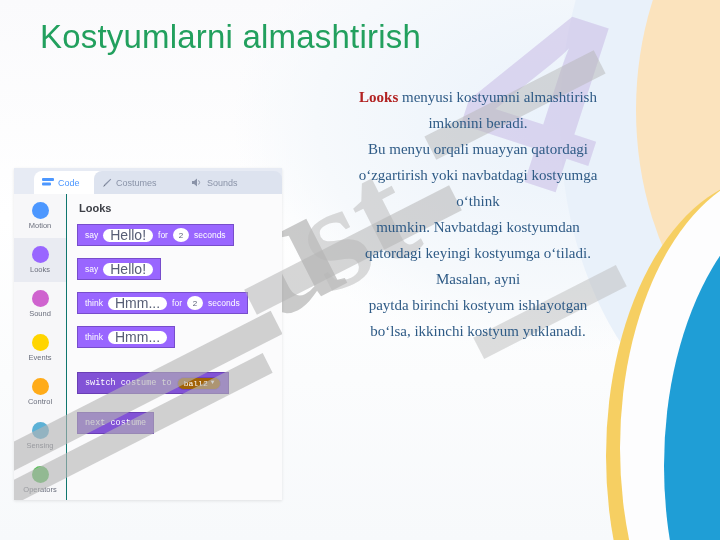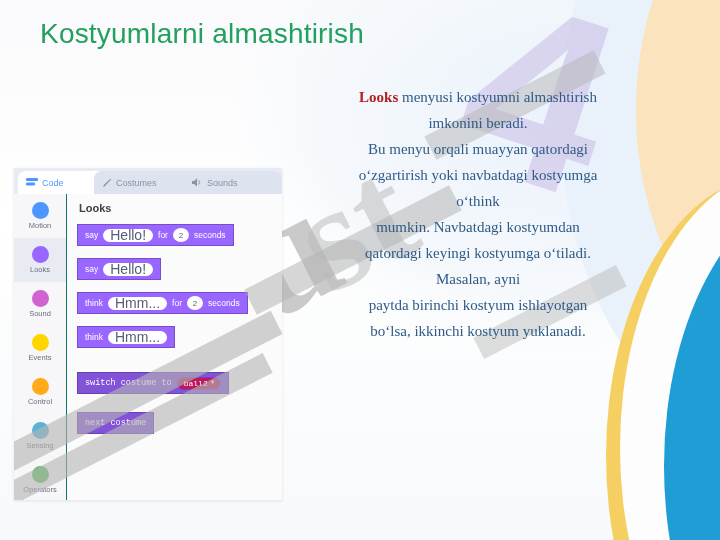--- a/index.html
+++ b/index.html
@@ -68,21 +68,21 @@
     background:#fdfdfe;
   }
   .ribbon-cyan2{
     left:664px;top:186px;width:330px;height:560px;
     background:#1f9ed6;
   }
 
   
   #title{
     position:absolute;left:40px;top:18px;
-    font-size:28px;color:#22a05e;
+    font-size:33px;color:#22a05e;
     font-family:"Liberation Sans", sans-serif;
     letter-spacing:.2px;white-space:nowrap;
   }
 
   
   #body-text{
     position:absolute;left:272px;top:84px;width:412px;
     font-family:"Liberation Serif", serif;
     font-size:15px;line-height:26px;
     color:#2f5b86;text-align:center;
@@ -98,21 +98,21 @@
     font-family:"Liberation Sans", sans-serif;
   }
   .sc-tabs{position:absolute;left:0;top:0;width:268px;height:26px;background:#e7ebf4;}
   .sc-tab{
     position:absolute;top:3px;height:23px;
     border-radius:8px 8px 0 0;
     display:flex;align-items:center;gap:4px;
     padding:0 8px;font-size:9px;color:#8a93a8;
     background:#dde3ef;
   }
-  .sc-tab.active{background:#ffffff;color:#4c97ff;}
+  .sc-tab.active{background:#ffffff;color:#4c97ff;margin-left:16px;}
   .sc-tab svg{display:block;}
 
   .sc-cats{position:absolute;left:0;top:26px;width:52px;height:306px;background:#f7f7f9;
            border-right:7px solid #0f766e;}
   .sc-cat{position:relative;height:44px;display:flex;flex-direction:column;
           align-items:center;justify-content:center;gap:2px;}
   .sc-cat.sel{background:#e9ebf2;}
   .sc-dot{width:17px;height:17px;border-radius:50%;}
   .sc-cat-label{font-size:7.5px;color:#6b6f7d;}
 
@@ -131,21 +131,21 @@
   .blk-oval{
     background:#fff;color:#575e75;border-radius:9px;
     padding:1px 7px;font-size:14px;line-height:11px;
   }
   .blk-round{
     background:#fff;color:#575e75;border-radius:50%;
     width:16px;height:14px;display:flex;align-items:center;justify-content:center;
     font-size:8px;
   }
   .blk-drop{
-    background:#be185d;color:#fff;border:1px solid #6f45bd;border-radius:9px;
+    background:#a16207;color:#fff;border:1px solid #6f45bd;border-radius:9px;
     padding:1px 6px;font-size:8px;display:flex;align-items:flex-start;gap:3px;
   }
   .caret{font-size:6px;}
 
   
   .ovl{position:absolute;background:#b5b5b5;opacity:.62;pointer-events:none;}
 </style>
 </head>
 <body>
 

